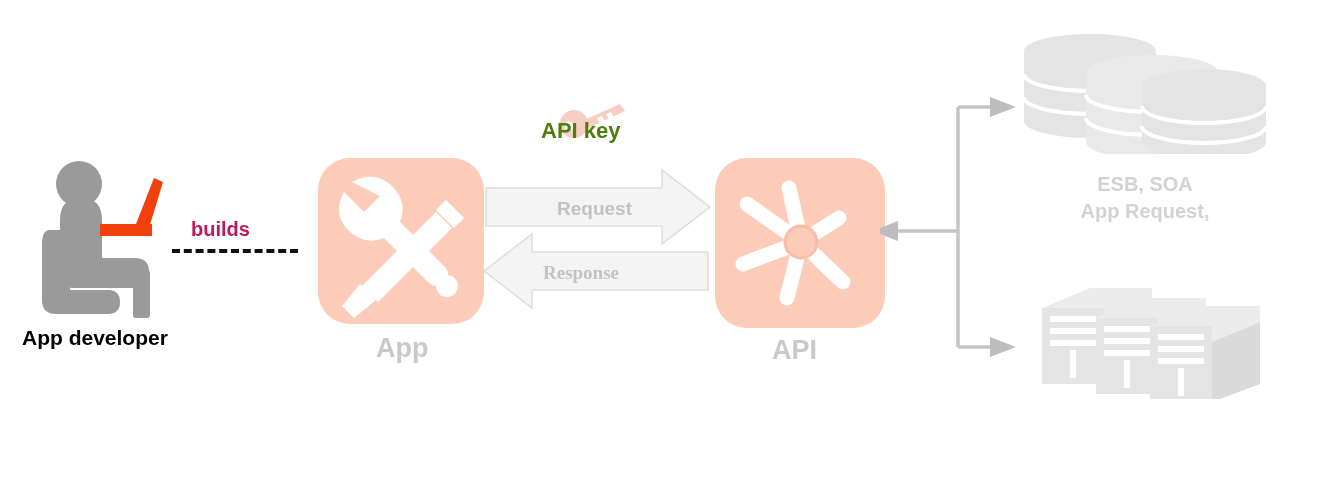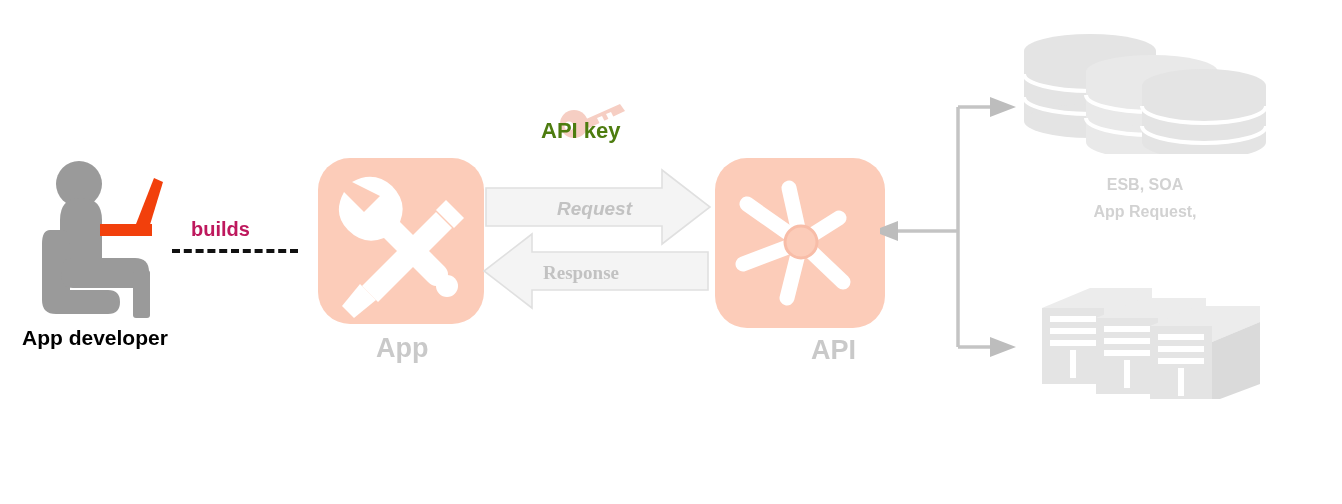--- a/index.html
+++ b/index.html
@@ -8,21 +8,21 @@
   .stage{position:absolute;left:0;top:0;width:1342px;height:504px;}
   .abs{position:absolute;}
 
   
   .lbl-dark{font-size:21px;font-weight:bold;color:#000000;white-space:nowrap;}
   .lbl-builds{font-size:20px;font-weight:bold;color:#be185d;white-space:nowrap;}
   .lbl-gray{font-size:27px;font-weight:bold;color:#c9c9c9;white-space:nowrap;}
   .lbl-gray-key{font-size:22px;font-weight:bold;color:#4d7c0f;white-space:nowrap;}
   .lbl-arrow{font-size:19px;font-weight:bold;color:#c2c2c2;white-space:nowrap;}
   .lbl-backend{font-size:25px;font-weight:bold;color:#d4d4d4;white-space:nowrap;}
-  .lbl-esb{font-size:16px;font-weight:bold;color:#d2d2d2;line-height:27px;
+  .lbl-esb{font-size:20px;font-weight:bold;color:#d2d2d2;line-height:27px;
            text-align:center;white-space:nowrap;}
 
   
   .tile{background:#fcccb9;border-radius:32px;}
 
   
   .dashed{height:0;border-top:4px solid #111111;
           border-top-style:dashed;}
 </style>
 </head>
@@ -79,21 +79,21 @@
       <path d="M53 12 l3 6 l-5 2 l-3 -6 z" fill="#ffffff"></path>
     </svg>
   </div>
   <div class="abs lbl-gray-key" style="left:541px;top:118px;">API key</div>
 
   <div class="abs" style="left:484px;top:168px;width:228px;height:78px;">
     <svg width="228" height="78" viewBox="0 0 228 78">
       <path d="M2 20 L178 20 L178 2 L226 39 L178 76 L178 58 L2 58 Z" fill="#f4f4f4" stroke="#e0e0e0" stroke-width="1.6"></path>
     </svg>
   </div>
-  <div class="abs lbl-arrow" style="left:557px;top:198px;font-style:italic;">Request</div>
+  <div class="abs lbl-arrow" style="left:557px;top:198px;">Request</div>
 
   <div class="abs" style="left:482px;top:232px;width:228px;height:78px;">
     <svg width="228" height="78" viewBox="0 0 228 78">
       <path d="M226 20 L50 20 L50 2 L2 39 L50 76 L50 58 L226 58 Z" fill="#f4f4f4" stroke="#e0e0e0" stroke-width="1.6"></path>
     </svg>
   </div>
   <div class="abs lbl-arrow" style="left:543px;top:262px;font-family:Liberation Serif, serif;">Response</div>
 
   <div class="abs tile" style="left:715px;top:158px;width:170px;height:170px;">
     <svg width="170" height="170" viewBox="0 0 170 170">
@@ -102,21 +102,21 @@
         <path d="M86 84 L32 46"></path>
         <path d="M86 84 L124 60"></path>
         <path d="M86 84 L28 106"></path>
         <path d="M86 84 L128 124"></path>
         <path d="M86 84 L72 140"></path>
       </g>
       <circle cx="86" cy="84" r="16" fill="#fcccb9"></circle>
       <circle cx="86" cy="84" r="16" fill="none" stroke="#f8bda8" stroke-width="3"></circle>
     </svg>
   </div>
-  <div class="abs lbl-gray" style="left:811px;top:335px;">API</div>
+  <div class="abs lbl-gray" style="left:772px;top:335px;">API</div>
 
   <div class="abs" style="left:880px;top:95px;width:140px;height:265px;">
     <svg width="140" height="265" viewBox="0 0 140 265">
       <g stroke="#c4c4c4" stroke-width="3.5" fill="none">
 
         <path d="M78 12 L78 252"></path>
 
         <path d="M78 12 L110 12"></path>
 
         <path d="M78 136 L18 136"></path>

